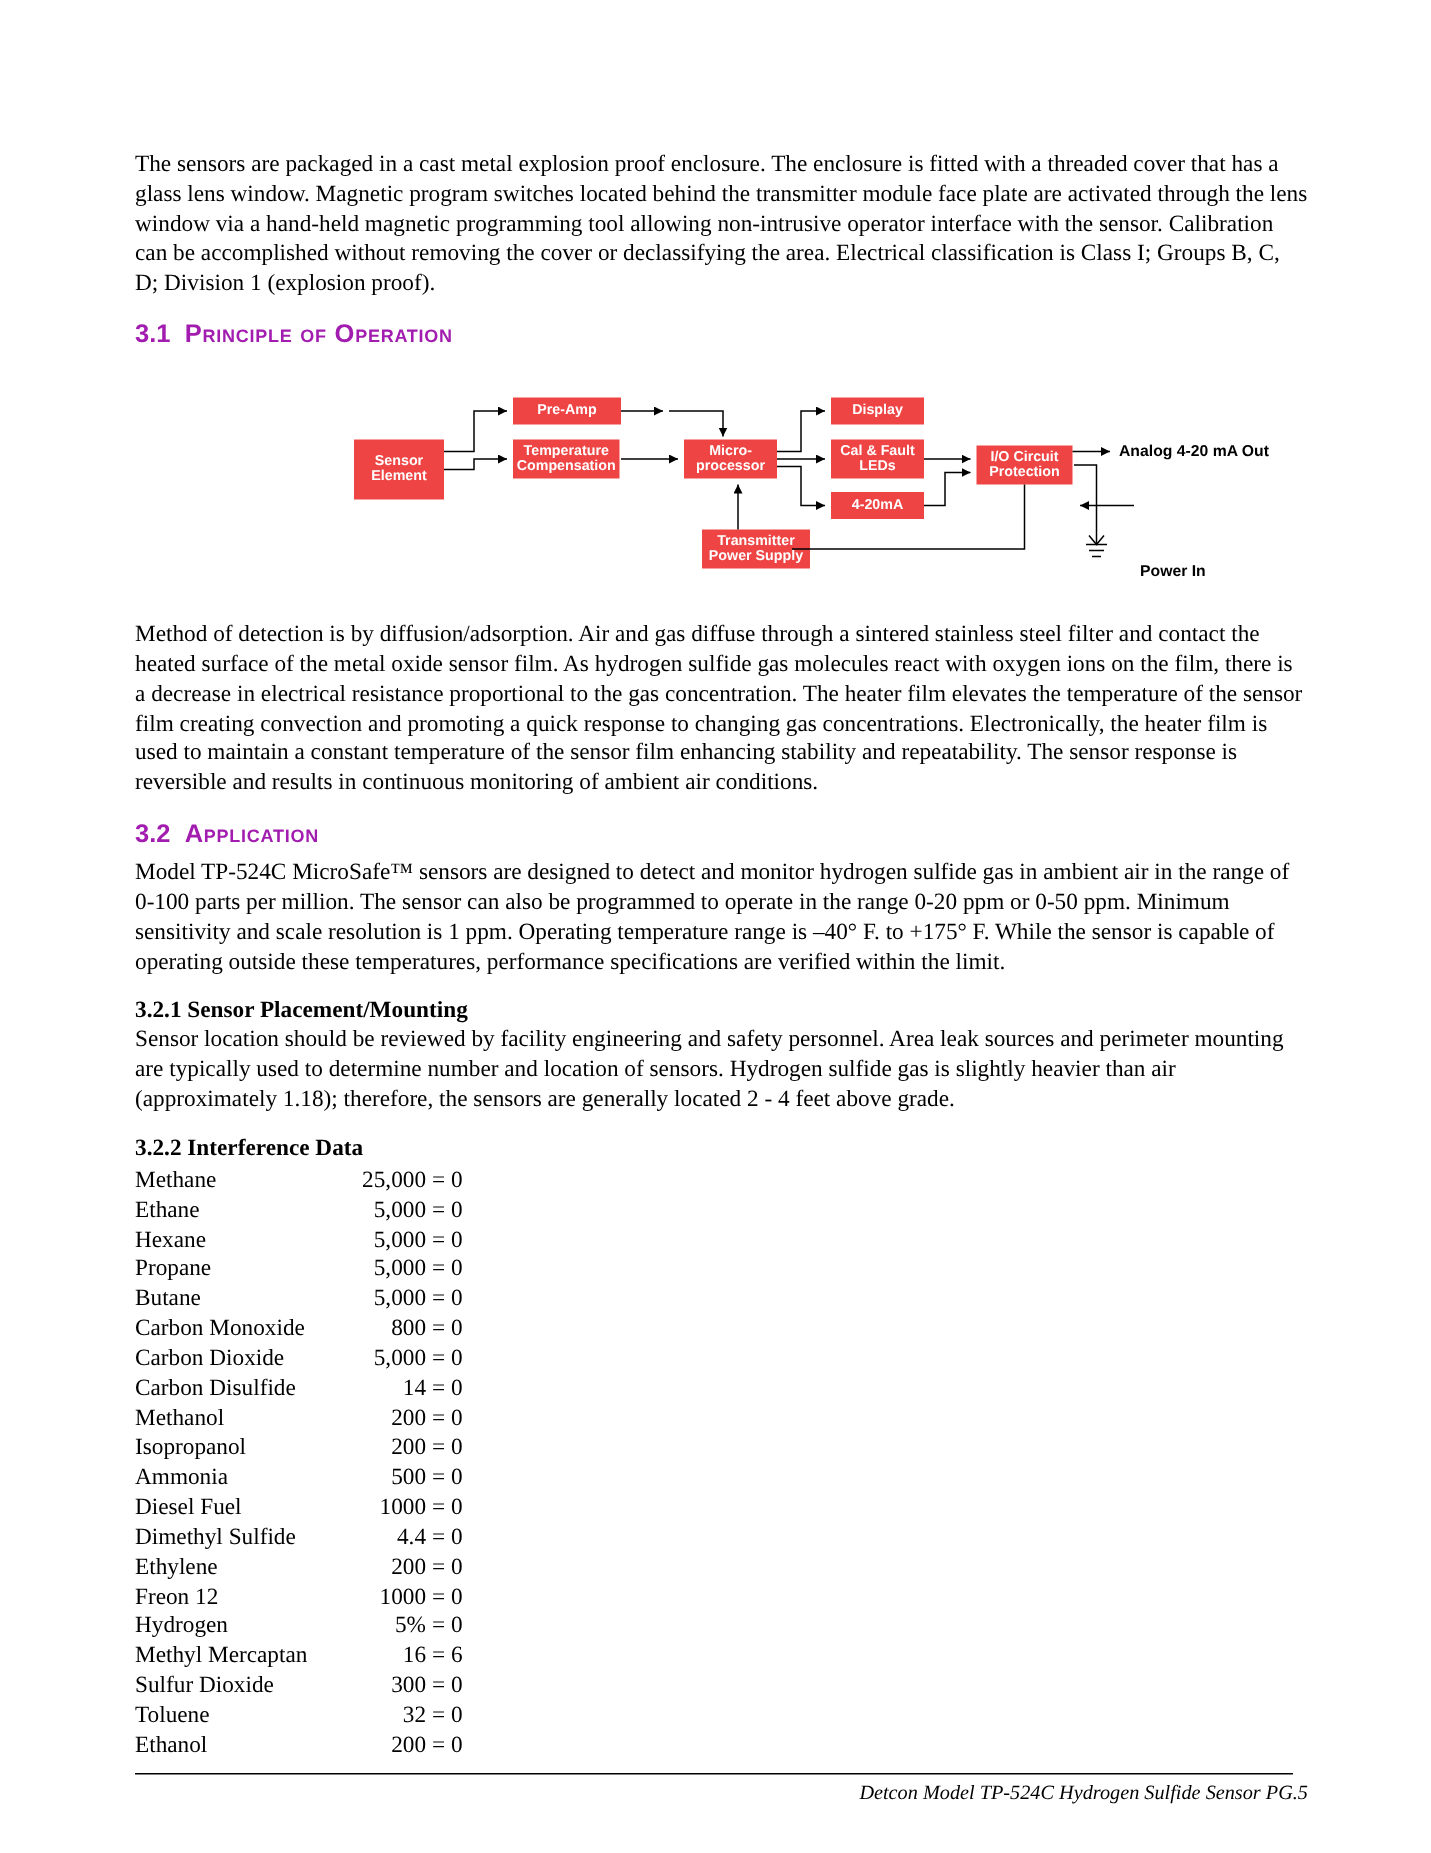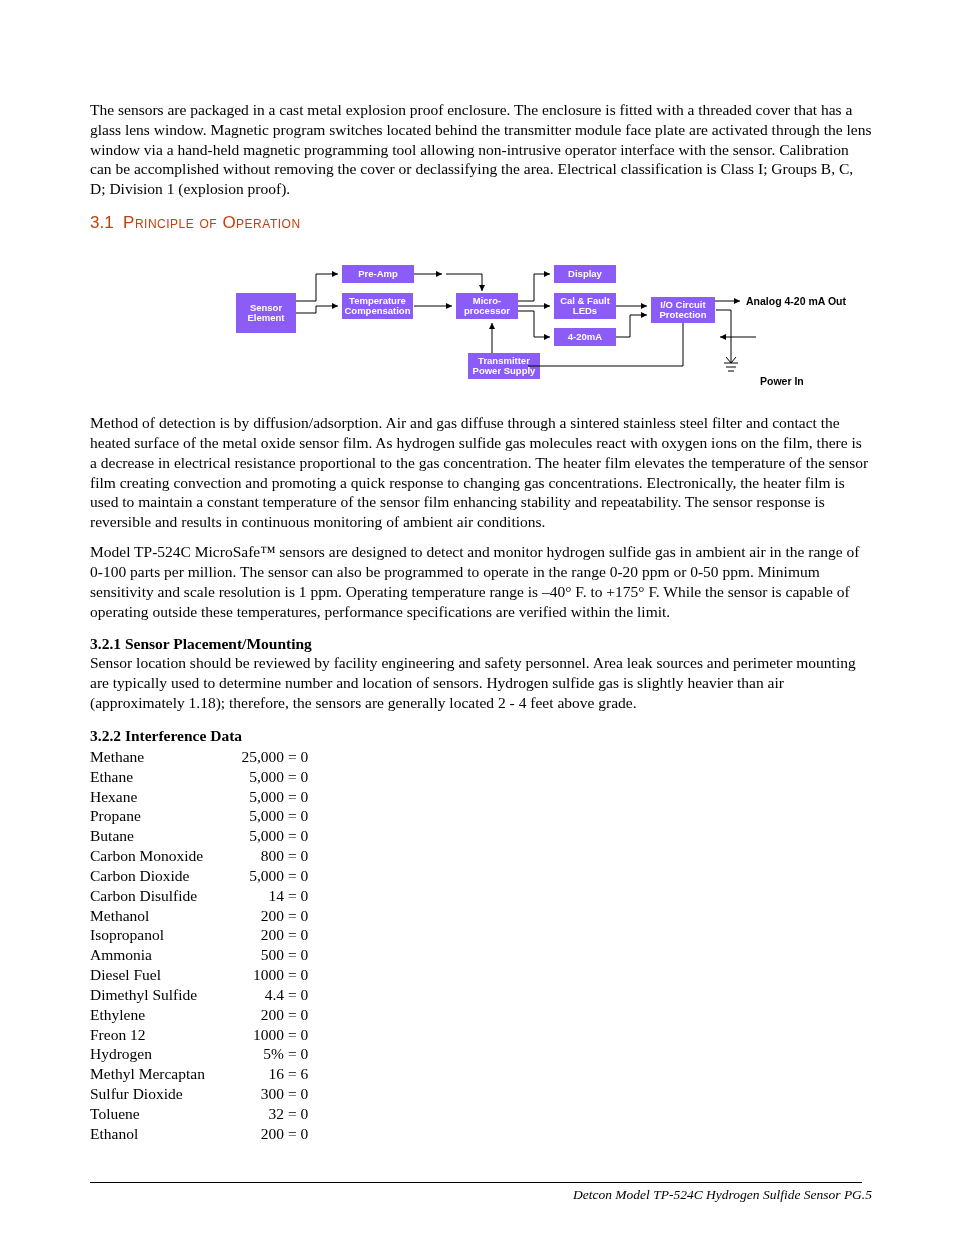--- a/index.html
+++ b/index.html
@@ -16,23 +16,23 @@
     padding: 100px 82px 40px 90px;
     position: relative;
   }
   p.body {
     font-size: 15.5px;
     line-height: 1.28;
     margin: 0 0 10px 0;
     text-align: left;
   }
   h2.section {
-    color: #c2410c;
+    color: #a21caf;
     font-family: Arial, Helvetica, sans-serif;
-    font-weight: normal;
+    font-weight: bold;
     font-size: 17px;
     margin: 14px 0 6px 0;
   }
   h2.section .num {
     font-size: 17px;
   }
   h2.section .rest {
     font-variant: small-caps;
     letter-spacing: 0.5px;
   }
@@ -58,21 +58,21 @@
     left: 0;
     top: 36px;
     width: 115px;
     text-align: center;
     font-weight: bold;
     font-size: 18px;
     line-height: 1.25;
   }
   .blk {
     position: absolute;
-    background: #8b5cf6;
+    background: #ef4444;
     color: #fff;
     text-align: center;
     font-weight: bold;
     font-size: 9.5px;
     display: flex;
     align-items: center;
     justify-content: center;
     line-height: 1.1;
     padding: 2px;
     box-sizing: border-box;
@@ -220,20 +220,24 @@
 
         <path d="M610 67 L625 67 L625 120" stroke="#000" fill="none"></path>
         <path d="M618 120 L632 120 M620 124 L630 124 M622 128 L628 128" stroke="#000" fill="none"></path>
         <path d="M620 114 L625 120 L630 114" stroke="#000" fill="none"></path>
       </svg>
     </div>
   </div>
 
   <p class="body">Method of detection is by diffusion/adsorption. Air and gas diffuse through a sintered stainless steel filter and contact the heated surface of the metal oxide sensor film. As hydrogen sulfide gas molecules react with oxygen ions on the film, there is a decrease in electrical resistance proportional to the gas concentration. The heater film elevates the temperature of the sensor film creating convection and promoting a quick response to changing gas concentrations. Electronically, the heater film is used to maintain a constant temperature of the sensor film enhancing stability and repeatability. The sensor response is reversible and results in continuous monitoring of ambient air conditions.</p>
 
+  <h2 class="section">
+    <span class="num">3.2</span>
+    &nbsp;<span class="rest">Application</span>
+  </h2>
 
   <p class="body">Model TP-524C MicroSafe™ sensors are designed to detect and monitor hydrogen sulfide gas in ambient air in the range of 0-100 parts per million. The sensor can also be programmed to operate in the range 0-20 ppm or 0-50 ppm. Minimum sensitivity and scale resolution is 1 ppm. Operating temperature range is –40° F. to +175° F. While the sensor is capable of operating outside these temperatures, performance specifications are verified within the limit.</p>
 
   <h3 class="subsection">3.2.1  Sensor Placement/Mounting</h3>
   <p class="body" style="margin-top:0">Sensor location should be reviewed by facility engineering and safety personnel. Area leak sources and perimeter mounting are typically used to determine number and location of sensors. Hydrogen sulfide gas is slightly heavier than air (approximately 1.18); therefore, the sensors are generally located 2 - 4 feet above grade.</p>
 
   <h3 class="subsection">3.2.2  Interference Data</h3>
   <div class="interf-table">
     <div id="interf-body">
         <div class="interf-row">

